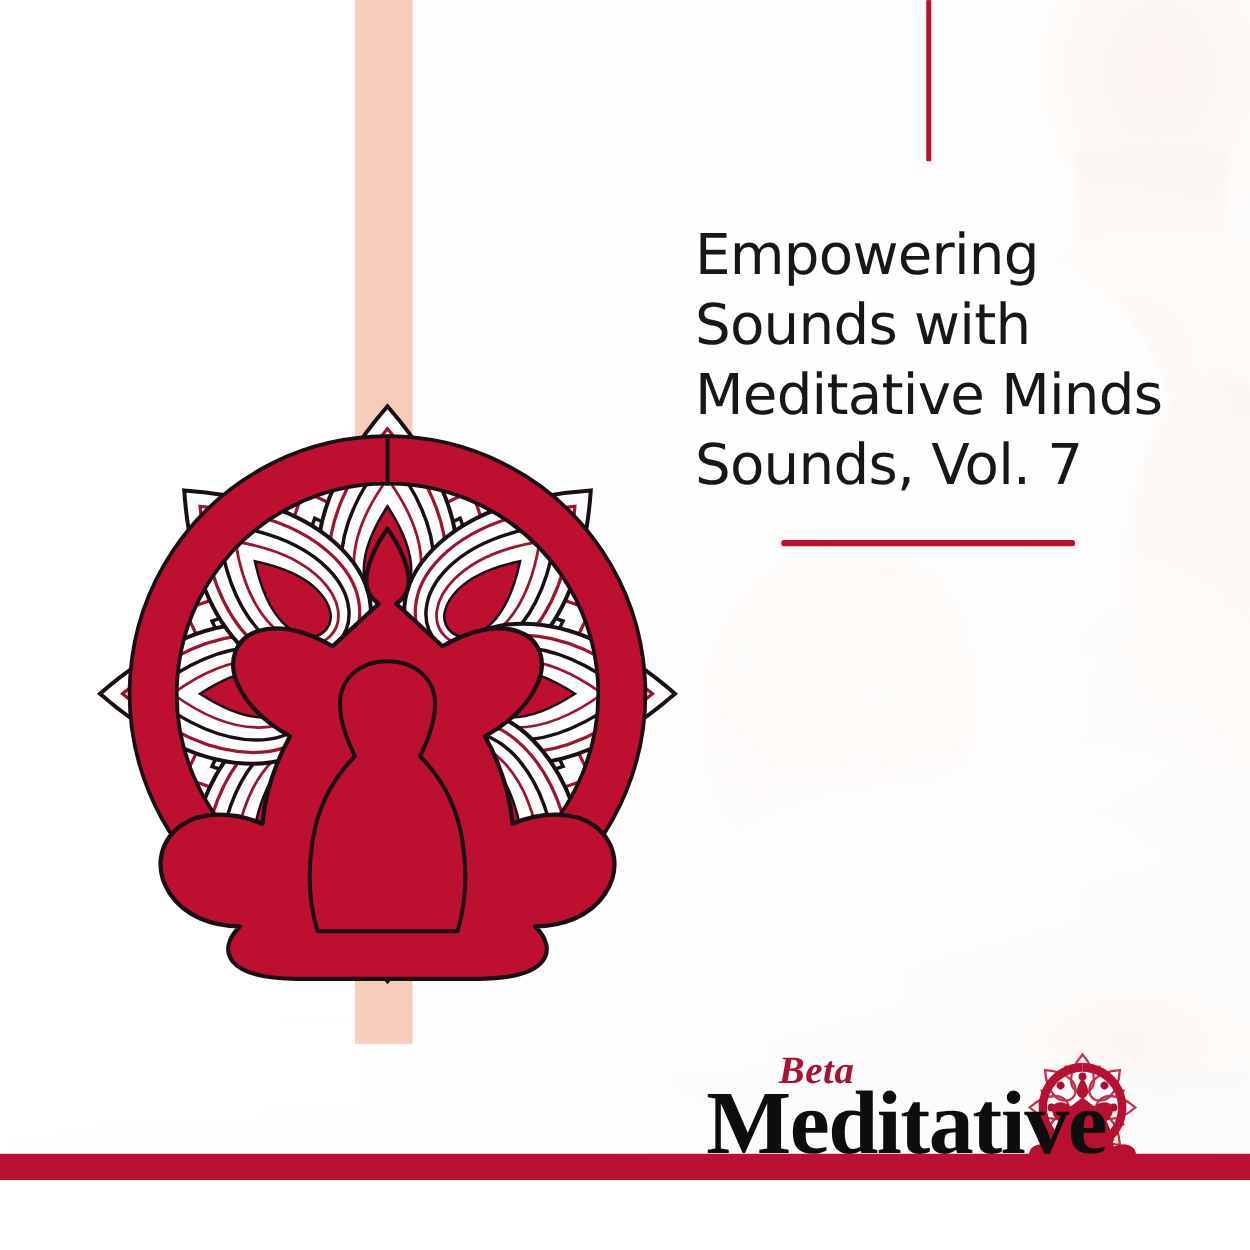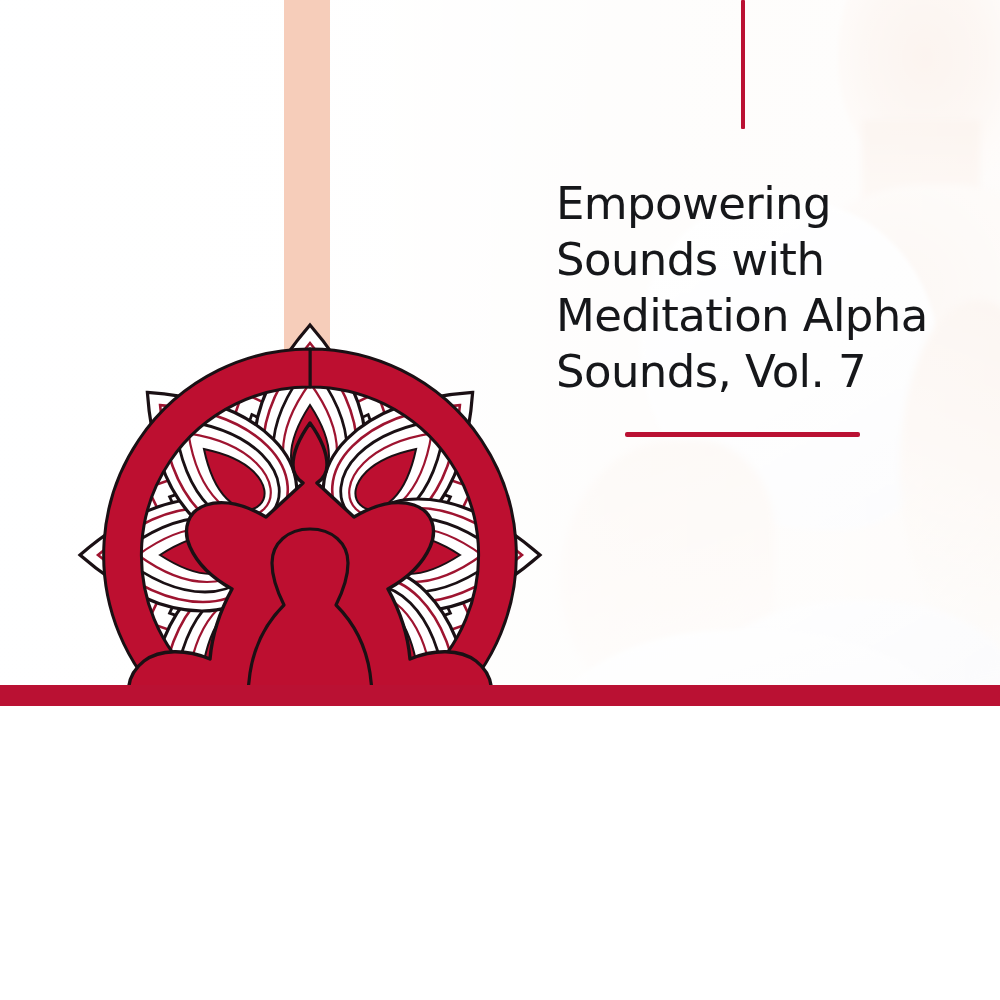--- a/index.html
+++ b/index.html
@@ -2,21 +2,21 @@
 <html><head>
 <meta charset="utf-8">
 <style>
   html,body{margin:0;padding:0;}
   body{
     width:1000px;height:1000px;overflow:hidden;
     font-family:"Liberation Sans", sans-serif;
     background:#ffffff;
   }
   #poster{
-    position:relative;width:1000px;height:706px;overflow:hidden;
+    position:relative;width:1000px;height:944px;overflow:hidden;
     background:#f0abfc;
   }
 
   
   .photo-layer{position:absolute;inset:0;overflow:hidden;}
   .photo-base{
     position:absolute;inset:0;
     background:
       linear-gradient(105deg,#fcfdff 0%,#fdfcfb 28%,#fbf8f5 52%,#fdf9f6 74%,#fbf7f3 100%);
   }
@@ -299,21 +299,21 @@
 
           <path d="M-40,-44 L-12,-72 C-20,-60 -26,-46 -30,-30 L-30,-6 C-44,-18 -58,-30 -72,-38 Z" fill="#ffffff" stroke="none" opacity="0"></path>
         </g>
       </g>
     </svg>
   </div>
 
   <div class="title-block">
     <span class="title-line">Empowering</span>
     <span class="title-line">Sounds with</span>
-    <span class="title-line">Meditation Alpha</span>
+    <span class="title-line">Meditative Minds</span>
     <span class="title-line">Sounds, Vol. 7</span>
   </div>
   <div class="title-rule"></div>
 
   <div class="brand">
     <div class="brand-mandala">
       <svg viewBox="0 0 100 100" xmlns="http://www.w3.org/2000/svg">
         <g transform="translate(50,50)" fill="#c0304a" stroke="none">
           <g id="mini-petals">
             <g transform="rotate(0)">

